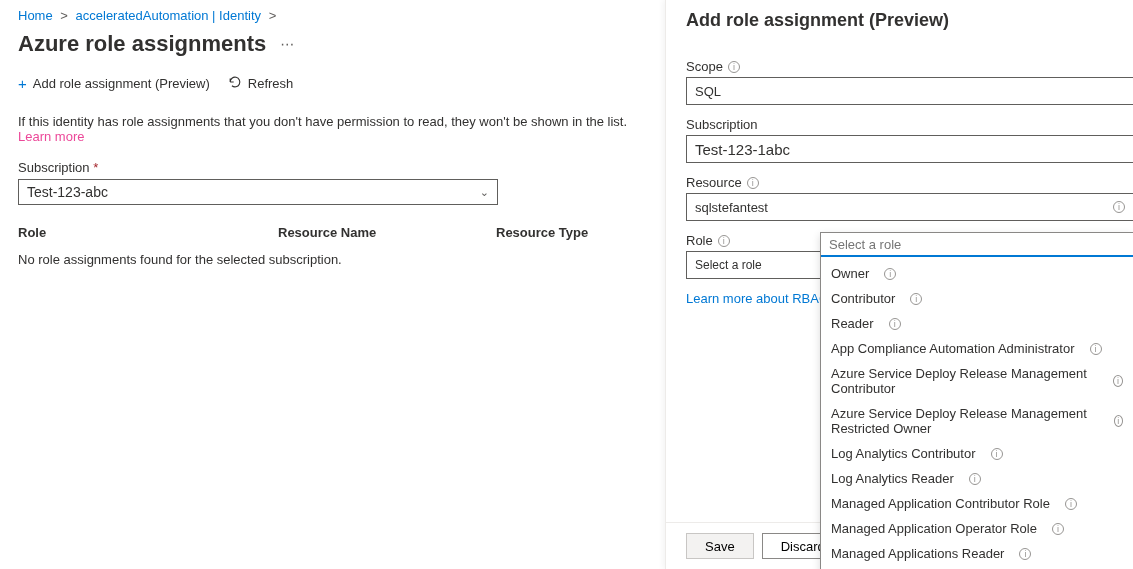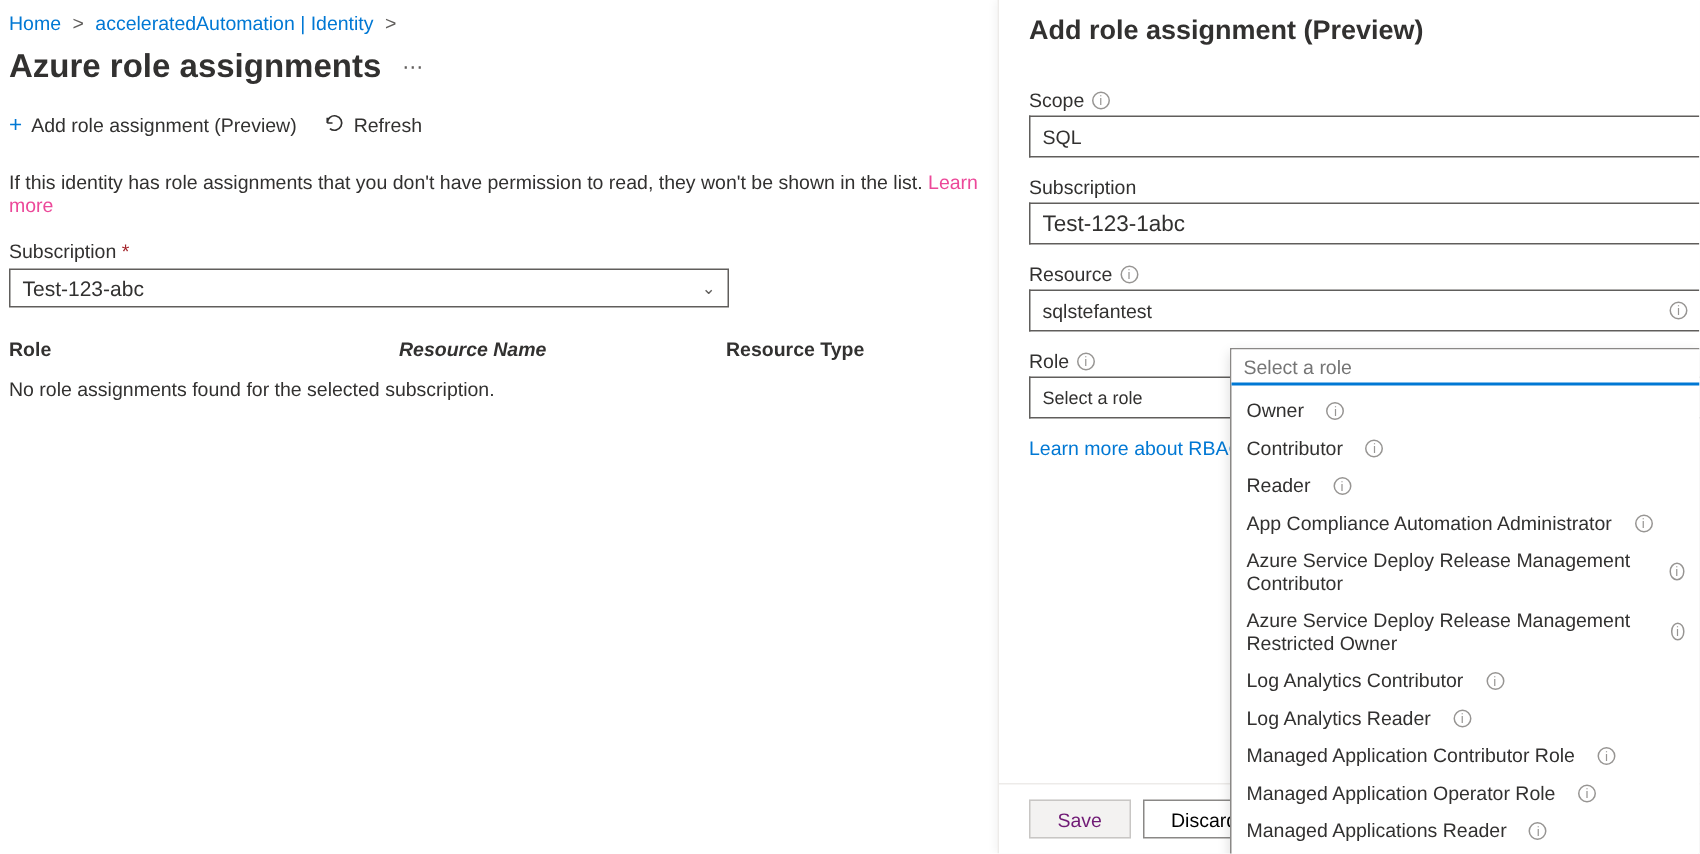--- a/index.html
+++ b/index.html
@@ -1,18 +1,18 @@
 <!DOCTYPE html>
 <html><head>
   <meta charset="utf-8">
   <style>
     * { box-sizing: border-box; margin: 0; padding: 0; }
     body { font-family: 'Segoe UI', Arial, sans-serif; font-size: 13px; color: #323130; width: 1133px; height: 569px; overflow: hidden; position: relative; background: #fff; }
     
-    .main-area { width: 665px; padding: 8px 6px; float: left; }
+    .main-area { width: 665px; padding: 8px 18px; float: left; }
     
     .breadcrumb { font-size: 13px; color: #323130; margin-bottom: 8px; }
     .breadcrumb a { color: #0078d4; text-decoration: none; }
     .breadcrumb .sep { color: #605e5c; margin: 0 4px; }
     
     .page-title-row { display: flex; align-items: center; margin-bottom: 18px; }
     .page-title { font-size: 22px; font-weight: 700; color: #323130; }
     .ellipsis { margin-left: 14px; color: #605e5c; cursor: pointer; font-size: 14px; }
     
     .toolbar { display: flex; align-items: center; gap: 18px; margin-bottom: 22px; font-size: 13px; }
@@ -24,21 +24,21 @@
     .info-text a { color: #ec4899; text-decoration: none; }
     
     .field-label { font-size: 13px; color: #323130; margin-bottom: 4px; display: block; }
     .required { color: #a4262c; }
     
     .select-box { width: 480px; height: 26px; border: 1px solid #605e5c; display: flex; align-items: center; justify-content: space-between; padding: 0 8px; font-size: 14px; cursor: pointer; margin-bottom: 14px; text-align: right; }
     .select-box .chev { font-size: 11px; color: #605e5c; }
     
     .table-header { display: flex; font-size: 13px; font-weight: 600; color: #323130; padding: 6px 0; }
     .col-role { width: 260px; }
-    .col-res-name { width: 218px; font-style: italic; }
+    .col-res-name { width: 218px; }
     .col-res-type { flex: 1; }
     
     .no-results { font-size: 13px; color: #323130; padding: 6px 0; }
     
     
     .panel { position: absolute; left: 665px; top: 0; width: 468px; height: 569px; background: #fff; border-left: 1px solid #edebe9; display: flex; flex-direction: column; box-shadow: -2px 0 6px rgba(0,0,0,0.05); }
     .panel-body { flex: 1; padding: 10px 0 0 20px; overflow: hidden; }
     .panel-title { font-size: 18px; font-weight: 600; margin-bottom: 28px; }
     
     .p-label { font-size: 13px; color: #323130; display: flex; align-items: center; gap: 5px; margin-bottom: 3px; }
@@ -47,21 +47,21 @@
     .p-input { width: 100%; height: 28px; border: 1px solid #605e5c; border-right: none; padding: 0 8px; font-size: 13px; color: #323130; display: flex; align-items: center; margin-bottom: 12px; }
     .p-input-large { height: 28px; font-size: 15px; }
     .p-input .val { flex: 1; }
     
     .placeholder-text { color: #323130; font-size: 12px; }
     
     .learn-link { color: #0078d4; text-decoration: none; font-size: 13px; display: block; margin-top: 10px; }
     
     .panel-footer { border-top: 1px solid #edebe9; padding: 10px 20px; display: flex; gap: 8px; }
     .btn { height: 26px; padding: 0 18px; font-size: 13px; border: 1px solid #8a8886; background: #fff; cursor: pointer; }
-    .btn-disabled { color: #701a75; border-color: #c8c6c4; background: #f3f2f1; cursor: default; }
+    .btn-disabled { color: #000000; border-color: #c8c6c4; background: #f3f2f1; cursor: default; }
     
     
     .flyout { position: absolute; left: 820px; top: 232px; width: 313px; background: #fff; border-top: 1px solid #8a8886; border-left: 1px solid #8a8886; box-shadow: 0 3px 8px rgba(0,0,0,0.15); }
     .flyout-search { height: 24px; width: 100%; border: none; border-bottom: 2px solid #0078d4; padding: 0 8px; font-size: 13px; outline: none; font-family: inherit; }
     .flyout-list { padding: 4px 0; }
     .flyout-item { padding: 5px 10px; font-size: 13px; display: flex; align-items: center; gap: 15px; cursor: pointer; }
   </style>
 </head>
 <body>
 

